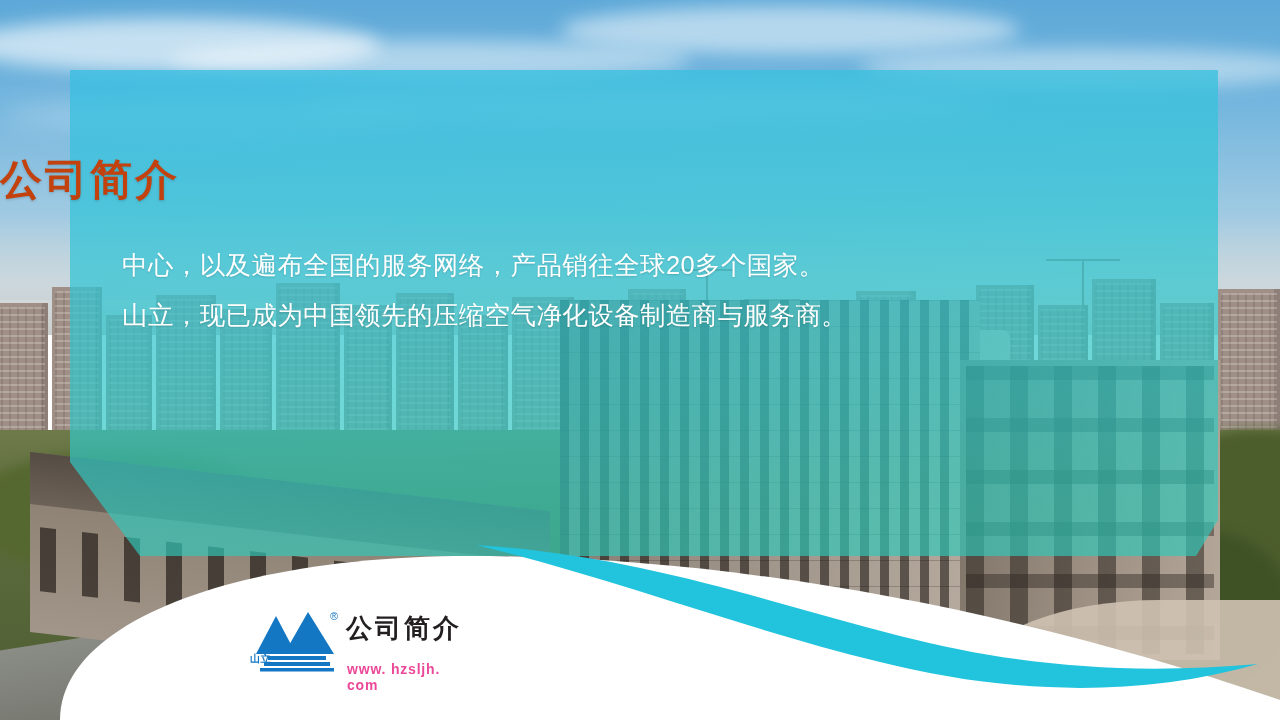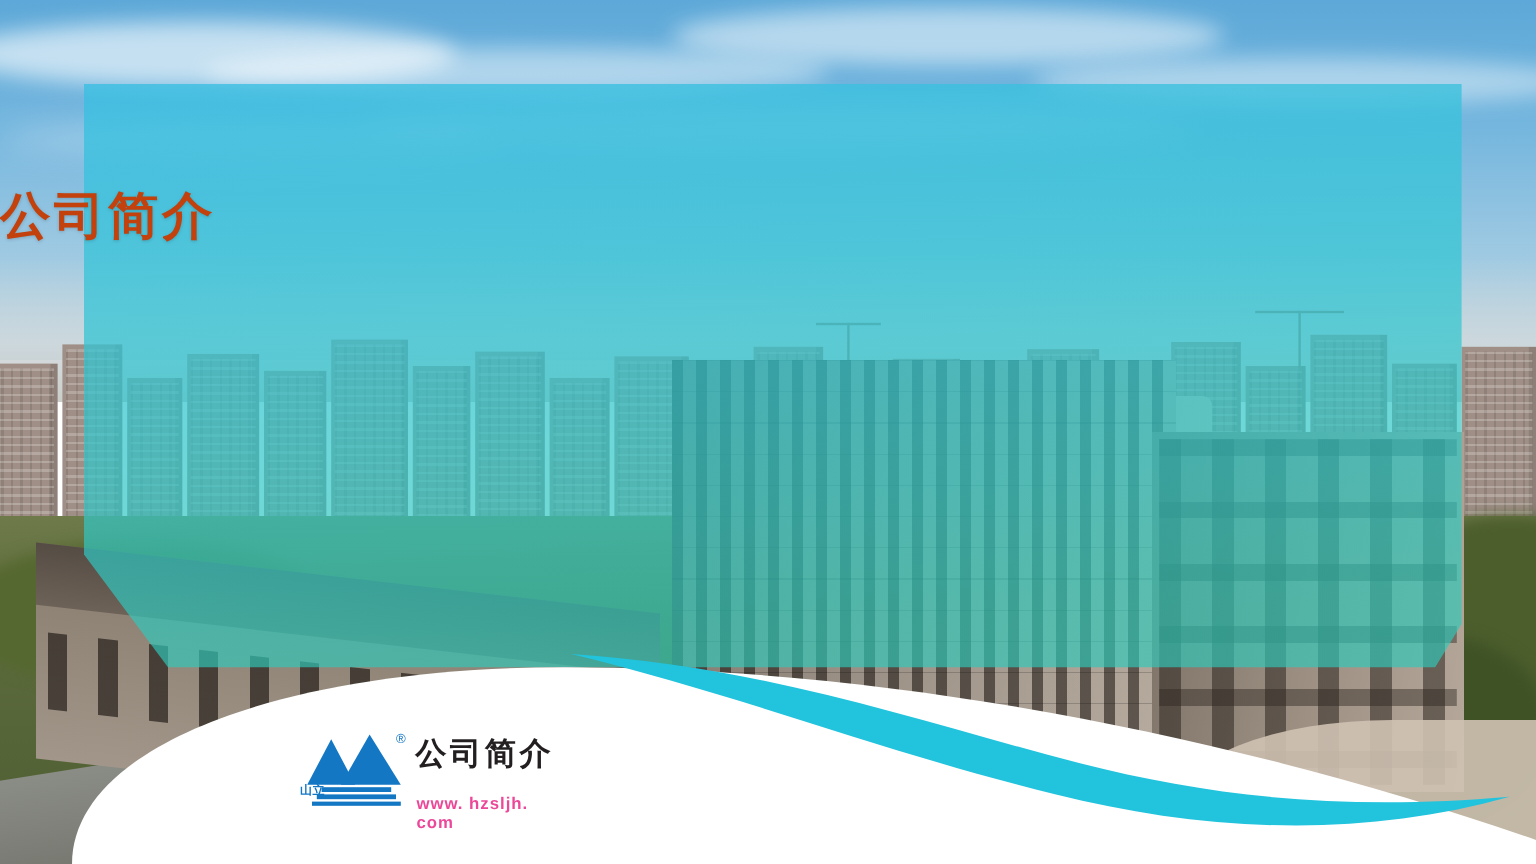--- a/index.html
+++ b/index.html
@@ -207,20 +207,22 @@
           <stop offset="100%" stop-color="#2ec9b9" stop-opacity="0.66"></stop>
         </linearGradient>
       </defs>
       <path d="M70,70 L1218,70 L1218,520 L1196,556 L140,556 L70,462 Z" fill="url(#pg)"></path>
     </svg>
   </div>
 
   <div class="title">公司简介</div>
 
   <div class="body">
+    <div class="ln">中心，以及遍布全国的服务网络，产品销往全球20多个国家。</div>
+    <div class="ln">山立，现已成为中国领先的压缩空气净化设备制造商与服务商。</div>
   </div>
 
   <div class="bottom">
     <svg width="1280" height="720" viewBox="0 0 1280 720">
       <path d="M 60,720 C 60,620 240,556 470,556 C 760,556 1050,620 1280,700 L 1280,720 Z" fill="#ffffff"></path>
       <path d="M 476,545 C 640,556 760,600 900,636 C 1010,664 1120,676 1258,664
                C 1130,700 1000,692 880,662 C 740,628 620,580 476,545 Z" fill="#22c3dd"></path>
     </svg>
   </div>
 

